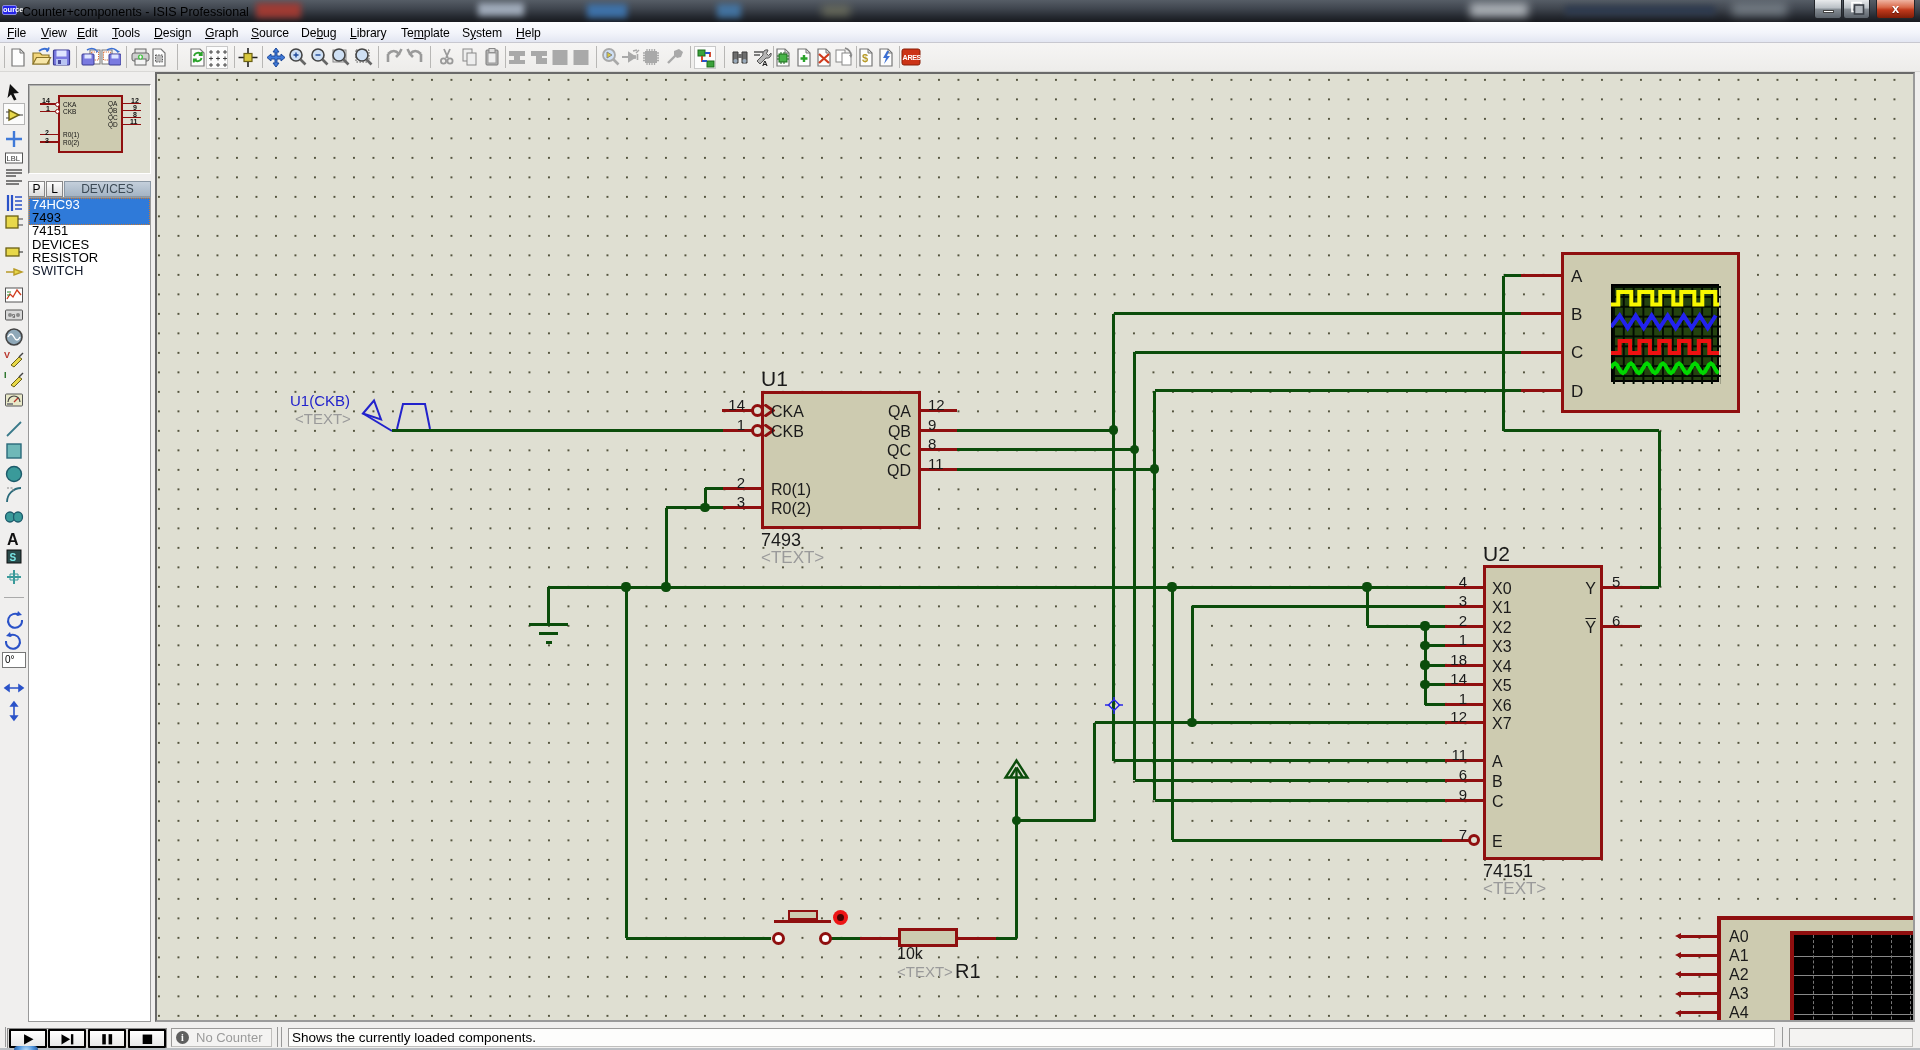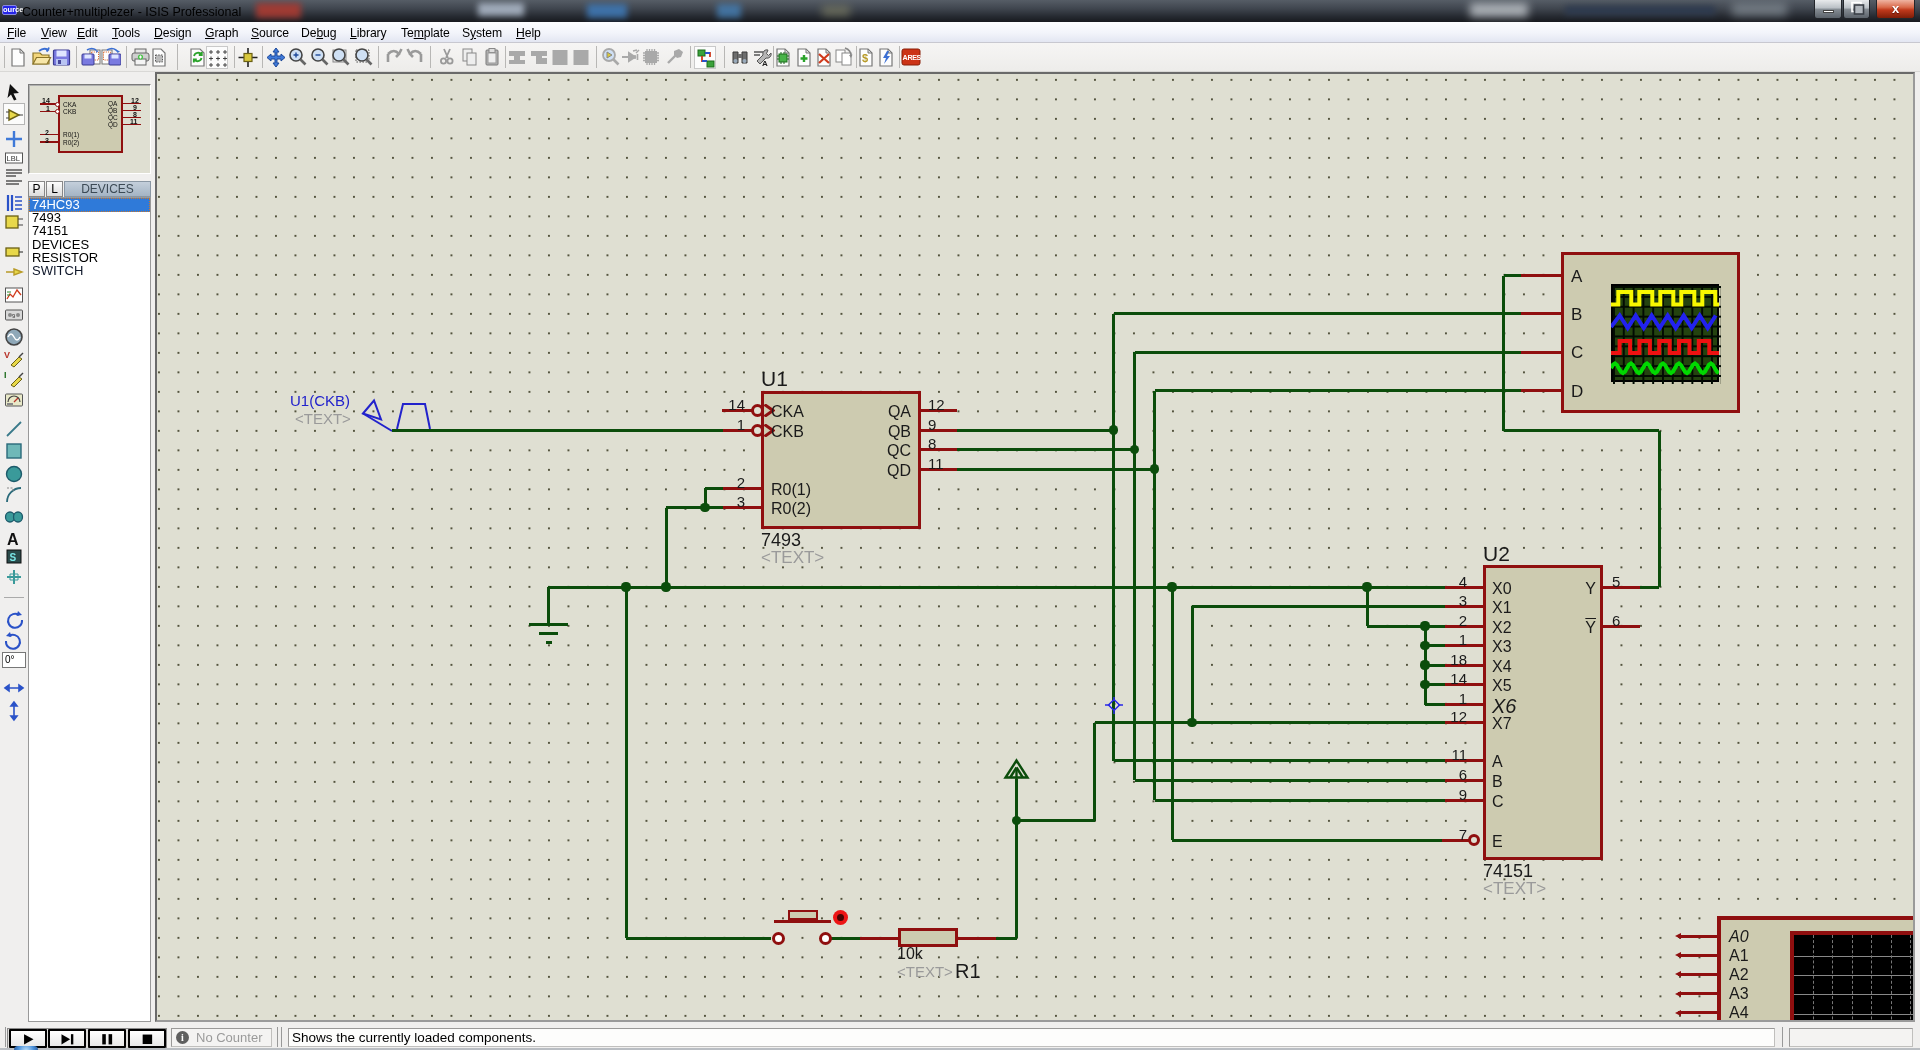--- a/index.html
+++ b/index.html
@@ -8,21 +8,21 @@
 <div class="a" style="left:256px;top:3px;width:45px;height:15px;background:#b03a30;filter:blur(3px);opacity:.85"></div>
 <div class="a" style="left:478px;top:3px;width:46px;height:13px;background:#b8c4d4;filter:blur(3px);opacity:.8"></div>
 <div class="a" style="left:587px;top:4px;width:40px;height:14px;background:#3f7ec0;filter:blur(3px);opacity:.8"></div>
 <div class="a" style="left:717px;top:4px;width:24px;height:14px;background:#4788c4;filter:blur(3px);opacity:.7"></div>
 <div class="a" style="left:822px;top:6px;width:28px;height:10px;background:#8a8a6a;filter:blur(4px);opacity:.6"></div>
 <div class="a" style="left:1470px;top:3px;width:58px;height:14px;background:#c4c9ce;filter:blur(4px);opacity:.8"></div>
 <div class="a" style="left:1565px;top:6px;width:150px;height:9px;background:#2c3a50;filter:blur(3px);opacity:.9"></div>
 <div class="a" style="left:1732px;top:3px;width:55px;height:13px;background:#89929a;filter:blur(5px);opacity:.7"></div>
 </div>
 <div class="a" style="left:2px;top:5px;width:15px;height:10px;background:#2525e8;border:1px solid #8888e0;border-radius:2px;color:#fff;font-size:7.5px;font-weight:bold;line-height:8px;text-align:center">ource</div>
-<div class="a" style="left:22px;top:4.5px;font-size:12.5px;color:#000">Counter+multiplezer - ISIS Professional</div>
+<div class="a" style="left:22px;top:4.5px;font-size:12.5px;color:#000">Counter+components - ISIS Professional</div>
 <div class="a" style="left:1814px;top:0;width:28px;height:19px;background:linear-gradient(180deg,#e8eaec,#b9bfc5 45%,#878e95 50%,#5c636b);border:1px solid #23262b;border-top:none;border-radius:0 0 3px 3px">
     <div class="a" style="left:8px;top:10px;width:11px;height:3px;background:#fff;border:1px solid #444"></div>
   </div>
 <div class="a" style="left:1843px;top:0;width:27px;height:19px;background:linear-gradient(180deg,#e8eaec,#b9bfc5 45%,#878e95 50%,#5c636b);border:1px solid #23262b;border-top:none;border-radius:0 0 3px 3px"><svg width="25" height="17" viewBox="0 0 25 17">
       <rect x="8" y="2.5" width="9" height="9" fill="none" stroke="#fff" stroke-width="1.6"></rect>
       <rect x="10.5" y="5" width="9" height="9" fill="#b0b6bc" stroke="#3a3f46" stroke-width="1.6"></rect>
     </svg></div>
 <div class="a" style="left:1876px;top:0;width:39px;height:19px;background:linear-gradient(180deg,#efb4a2,#d96a4b 40%,#c03a1c 55%,#7e1d08);border:1px solid #23262b;border-top:none;border-radius:0 0 3px 3px;color:#fff;font-weight:bold;font-size:13px;text-align:center;line-height:17px;text-shadow:0 1px 1px #5a1408">x</div>
 <div class="a" style="left:0;top:22px;width:1920px;height:21px;background:linear-gradient(180deg,#fcfdff 0%,#f2f4fa 55%,#e3e6f2 100%);border-bottom:1px solid #c8c8d0"></div>
 <div class="a" style="left:7px;top:26px;font-size:12.2px;letter-spacing:-0.1px;color:#000"><u>F</u>ile</div>
@@ -389,21 +389,21 @@
 <div class="a" style="left:63px;top:131px;font-size:6.5px;line-height:8.5px;color:#111;white-space:nowrap;">R0(1)</div>
 <div class="a" style="left:63px;top:138.5px;font-size:6.5px;line-height:8.5px;color:#111;white-space:nowrap;">R0(2)</div>
 <div class="a" style="left:108px;top:100px;font-size:6.5px;line-height:8.5px;color:#111;white-space:nowrap;">QA</div>
 <div class="a" style="left:108px;top:107px;font-size:6.5px;line-height:8.5px;color:#111;white-space:nowrap;">QB</div>
 <div class="a" style="left:108px;top:114px;font-size:6.5px;line-height:8.5px;color:#111;white-space:nowrap;">QC</div>
 <div class="a" style="left:108px;top:121px;font-size:6.5px;line-height:8.5px;color:#111;white-space:nowrap;">QD</div>
 <div class="a" style="left:28px;top:181px;width:17px;height:16px;background:linear-gradient(180deg,#fdfdfd,#dcdcdc);border:1px solid #888;font-size:12px;text-align:center;line-height:15px;color:#000">P</div>
 <div class="a" style="left:46px;top:181px;width:17px;height:16px;background:linear-gradient(180deg,#fdfdfd,#dcdcdc);border:1px solid #888;font-size:12px;text-align:center;line-height:15px;color:#000">L</div>
 <div class="a" style="left:64px;top:181px;width:87px;height:16px;background:linear-gradient(180deg,#c4cfdb,#a4b4c4);border:1px solid #8a97a4;font-size:12px;text-align:center;line-height:15px;color:#3c4a55">DEVICES</div>
 <div class="a" style="left:28px;top:197px;width:123px;height:825px;background:#fff;border:1px solid #999"></div>
-<div class="a" style="left:29px;top:197.5px;width:121px;height:14px;background:#2f7ad9;color:#fff;font-size:13px;line-height:13.5px;padding-left:3px;outline:1px dotted #c87830;outline-offset:-1px">74HC93</div>
+<div class="a" style="left:29px;top:197.5px;width:121px;height:27px;background:#2f7ad9;color:#fff;font-size:13px;line-height:13.5px;padding-left:3px;outline:1px dotted #c87830;outline-offset:-1px">74HC93</div>
 <div class="a" style="left:32px;top:211.0px;font-size:13px;line-height:13.5px;color:#000">7493</div>
 <div class="a" style="left:32px;top:224.3px;font-size:13px;line-height:13.5px;color:#000">74151</div>
 <div class="a" style="left:32px;top:237.6px;font-size:13px;line-height:13.5px;color:#000">DEVICES</div>
 <div class="a" style="left:32px;top:250.9px;font-size:13px;line-height:13.5px;color:#000">RESISTOR</div>
 <div class="a" style="left:32px;top:264.2px;font-size:13px;line-height:13.5px;color:#0f172a">SWITCH</div>
 <div class="a" id="cv" style="left:155px;top:72px;width:1760px;height:950px;border:2px solid #6a6a6a;border-right-color:#9a9a9a;border-bottom-color:#9a9a9a;background:#dfdfd2;overflow:hidden">
 <div class="a" style="left:0;top:0;width:1756px;height:946px;background-image:radial-gradient(circle 1px at 2px 6px,#54543e 88%,transparent 100%);background-size:19.5px 19.5px"></div>
 </div>
 <div class="a" style="left:157px;top:74px;width:1756px;height:946px;overflow:hidden">
     <div class="a" style="left:-157px;top:-74px;width:1920px;height:1050px">
@@ -547,21 +547,21 @@
 <div class="a" style="left:1445px;top:644.0px;width:38px;height:3px;background:#8f0f0f"></div>
 <div class="a" style="left:1492px;top:638.0px;font-size:16px;line-height:18px;color:#1a1a1a;white-space:nowrap;">X3</div>
 <div class="a" style="left:1347px;top:631.0px;width:120px;text-align:right;font-size:15px;line-height:17px;color:#1a1a1a;white-space:nowrap">1</div>
 <div class="a" style="left:1445px;top:663.5px;width:38px;height:3px;background:#8f0f0f"></div>
 <div class="a" style="left:1492px;top:657.5px;font-size:16px;line-height:18px;color:#1a1a1a;white-space:nowrap;">X4</div>
 <div class="a" style="left:1347px;top:650.5px;width:120px;text-align:right;font-size:15px;line-height:17px;color:#1a1a1a;white-space:nowrap">18</div>
 <div class="a" style="left:1445px;top:683.0px;width:38px;height:3px;background:#8f0f0f"></div>
 <div class="a" style="left:1492px;top:677.0px;font-size:16px;line-height:18px;color:#1a1a1a;white-space:nowrap;">X5</div>
 <div class="a" style="left:1347px;top:670.0px;width:120px;text-align:right;font-size:15px;line-height:17px;color:#1a1a1a;white-space:nowrap">14</div>
 <div class="a" style="left:1445px;top:703.0px;width:38px;height:3px;background:#8f0f0f"></div>
-<div class="a" style="left:1492px;top:697.0px;font-size:20px;line-height:18px;color:#1a1a1a;white-space:nowrap;font-style:italic;">X6</div>
+<div class="a" style="left:1492px;top:697.0px;font-size:16px;line-height:18px;color:#1a1a1a;white-space:nowrap;">X6</div>
 <div class="a" style="left:1347px;top:690.0px;width:120px;text-align:right;font-size:15px;line-height:17px;color:#1a1a1a;white-space:nowrap">1</div>
 <div class="a" style="left:1445px;top:721.0px;width:38px;height:3px;background:#8f0f0f"></div>
 <div class="a" style="left:1492px;top:715.0px;font-size:16px;line-height:18px;color:#1a1a1a;white-space:nowrap;">X7</div>
 <div class="a" style="left:1347px;top:708.0px;width:120px;text-align:right;font-size:15px;line-height:17px;color:#1a1a1a;white-space:nowrap">12</div>
 <div class="a" style="left:1445px;top:759.0px;width:38px;height:3px;background:#8f0f0f"></div>
 <div class="a" style="left:1492px;top:753.0px;font-size:16px;line-height:18px;color:#1a1a1a;white-space:nowrap;">A</div>
 <div class="a" style="left:1347px;top:746.0px;width:120px;text-align:right;font-size:15px;line-height:17px;color:#1a1a1a;white-space:nowrap">11</div>
 <div class="a" style="left:1445px;top:778.5px;width:38px;height:3px;background:#8f0f0f"></div>
 <div class="a" style="left:1492px;top:772.5px;font-size:16px;line-height:18px;color:#1a1a1a;white-space:nowrap;">B</div>
 <div class="a" style="left:1347px;top:765.5px;width:120px;text-align:right;font-size:15px;line-height:17px;color:#1a1a1a;white-space:nowrap">6</div>
@@ -602,21 +602,21 @@
 <div class="a" style="left:1794px;top:955.5px;width:130px;height:1px;background:#888"></div>
 <div class="a" style="left:1794px;top:974.9px;width:130px;height:1px;background:#888"></div>
 <div class="a" style="left:1794px;top:994.3px;width:130px;height:1px;background:#888"></div>
 <div class="a" style="left:1794px;top:1013.7px;width:130px;height:1px;background:#888"></div>
 <div class="a" style="left:1813.0px;top:935px;width:1px;height:120px;border-left:1px dashed #777"></div>
 <div class="a" style="left:1832.4px;top:935px;width:1px;height:120px;border-left:1px dashed #777"></div>
 <div class="a" style="left:1851.8px;top:935px;width:1px;height:120px;border-left:1px dashed #777"></div>
 <div class="a" style="left:1871.2px;top:935px;width:1px;height:120px;border-left:1px dashed #777"></div>
 <div class="a" style="left:1890.6px;top:935px;width:1px;height:120px;border-left:1px dashed #777"></div>
 <div class="a" style="left:1910.0px;top:935px;width:1px;height:120px;border-left:1px dashed #777"></div>
-<div class="a" style="left:1729px;top:927.5px;font-size:16px;line-height:18px;color:#1a1a1a;white-space:nowrap;font-style:italic;">A0</div>
+<div class="a" style="left:1729px;top:927.5px;font-size:16px;line-height:18px;color:#1a1a1a;white-space:nowrap;">A0</div>
 <div class="a" style="left:1678px;top:934.5px;width:39px;height:3px;background:#8f0f0f"></div>
 <svg class="a" style="left:1675px;top:933.0px" width="6" height="6" viewBox="0 0 6 6">
         <path d="M6 0 L0 3 L6 6 Z" fill="#8f0f0f"></path>
       </svg>
 <div class="a" style="left:1729px;top:946.7px;font-size:16px;line-height:18px;color:#1a1a1a;white-space:nowrap;">A1</div>
 <div class="a" style="left:1678px;top:953.7px;width:39px;height:3px;background:#8f0f0f"></div>
 <svg class="a" style="left:1675px;top:952.2px" width="6" height="6" viewBox="0 0 6 6">
         <path d="M6 0 L0 3 L6 6 Z" fill="#8f0f0f"></path>
       </svg>
 <div class="a" style="left:1729px;top:965.9px;font-size:16px;line-height:18px;color:#1a1a1a;white-space:nowrap;">A2</div>

